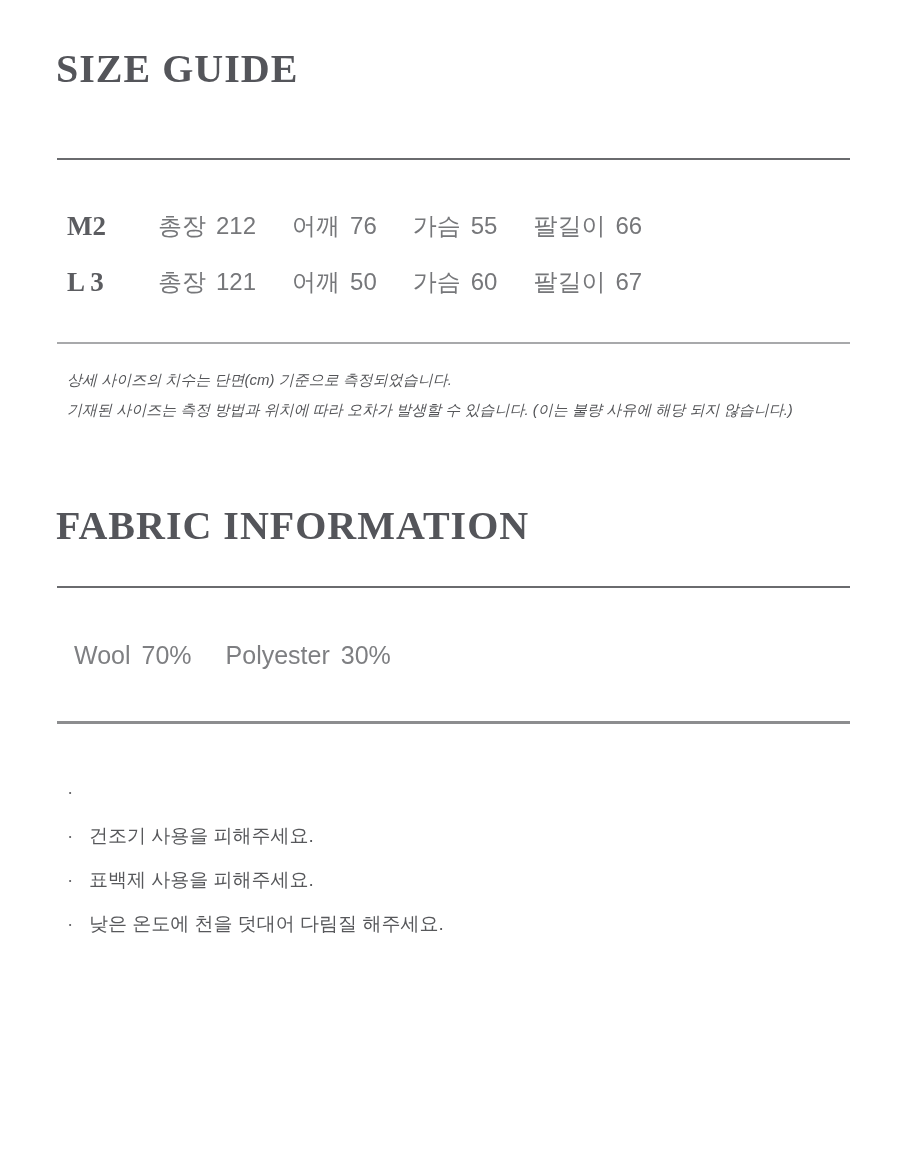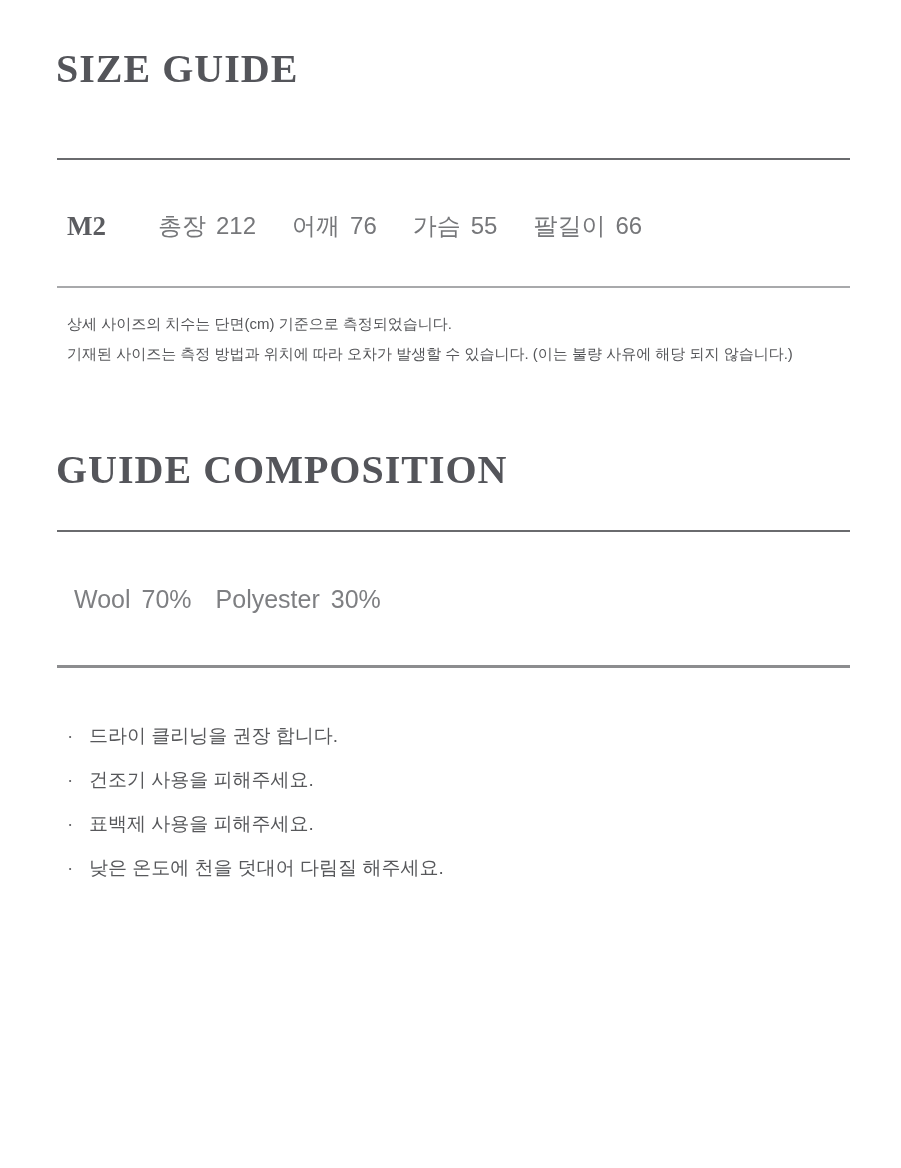--- a/index.html
+++ b/index.html
@@ -50,36 +50,36 @@
     font-weight: 700;
     font-size: 27px;
     color: #5b5c60;
     width: 82px;
     flex: 0 0 auto;
   }
   .meas { margin-right: 27px; white-space: nowrap; }
   .meas:last-child { margin-right: 0; }
   .meas .m-label { margin-right: 7px; }
 
-  .notes { margin-top: 24px; margin-left: 10px; }
+  .notes { margin-top: 24px; margin-left: 10px; font-style: italic; }
   .note {
     font-size: 15px;
     line-height: 24px;
     color: #555659;
     margin-bottom: 6px;
   }
 
   .fabric-line {
     margin-top: 48px;
     margin-left: 14px;
     font-size: 25px;
     line-height: 33px;
     color: #7e7f82;
     display: flex;
-    gap: 12px;
+    gap: 22px;
   }
   .fabric-item { white-space: nowrap; }
   .fabric-item .f-label { margin-right: 8px; }
 
   .care-list { margin-top: 52px; margin-left: 7px; }
   .care-item {
     display: flex;
     align-items: baseline;
     font-size: 19px;
     line-height: 26px;
@@ -109,47 +109,61 @@
       <span class="meas">
         <span class="m-label">어깨</span><span class="m-value">76</span>
       </span>
       <span class="meas">
         <span class="m-label">가슴</span><span class="m-value">55</span>
       </span>
       <span class="meas">
         <span class="m-label">팔길이</span><span class="m-value">66</span>
       </span>
     </div>
+    <div class="size-row">
+      <span class="size-label">L 3</span>
+      <span class="meas">
+        <span class="m-label">총장</span><span class="m-value">121</span>
+      </span>
+      <span class="meas">
+        <span class="m-label">어깨</span><span class="m-value">50</span>
+      </span>
+      <span class="meas">
+        <span class="m-label">가슴</span><span class="m-value">60</span>
+      </span>
+      <span class="meas">
+        <span class="m-label">팔길이</span><span class="m-value">67</span>
+      </span>
+    </div>
   </div>
 
   <hr class="rule rule-2">
 
   <div class="notes">
     <p class="note">상세 사이즈의 치수는 단면(cm) 기준으로 측정되었습니다.</p>
     <p class="note">기재된 사이즈는 측정 방법과 위치에 따라 오차가 발생할 수 있습니다. (이는 불량 사유에 해당 되지 않습니다.)</p>
   </div>
 
-  <h2 class="heading h-fabric">GUIDE COMPOSITION</h2>
+  <h2 class="heading h-fabric">FABRIC INFORMATION</h2>
   <hr class="rule rule-3">
 
   <div class="fabric-line">
     <span class="fabric-item">
       <span class="f-label">Wool</span><span class="f-value">70%</span>
     </span>
     <span class="fabric-item">
       <span class="f-label">Polyester</span><span class="f-value">30%</span>
     </span>
   </div>
 
   <hr class="rule rule-4">
 
   <div class="care-list">
     <div class="care-item">
       <span class="bullet">·</span>
-      <span>드라이 클리닝을 권장 합니다.</span>
     </div>
     <div class="care-item">
       <span class="bullet">·</span>
       <span>건조기 사용을 피해주세요.</span>
     </div>
     <div class="care-item">
       <span class="bullet">·</span>
       <span>표백제 사용을 피해주세요.</span>
     </div>
     <div class="care-item">

